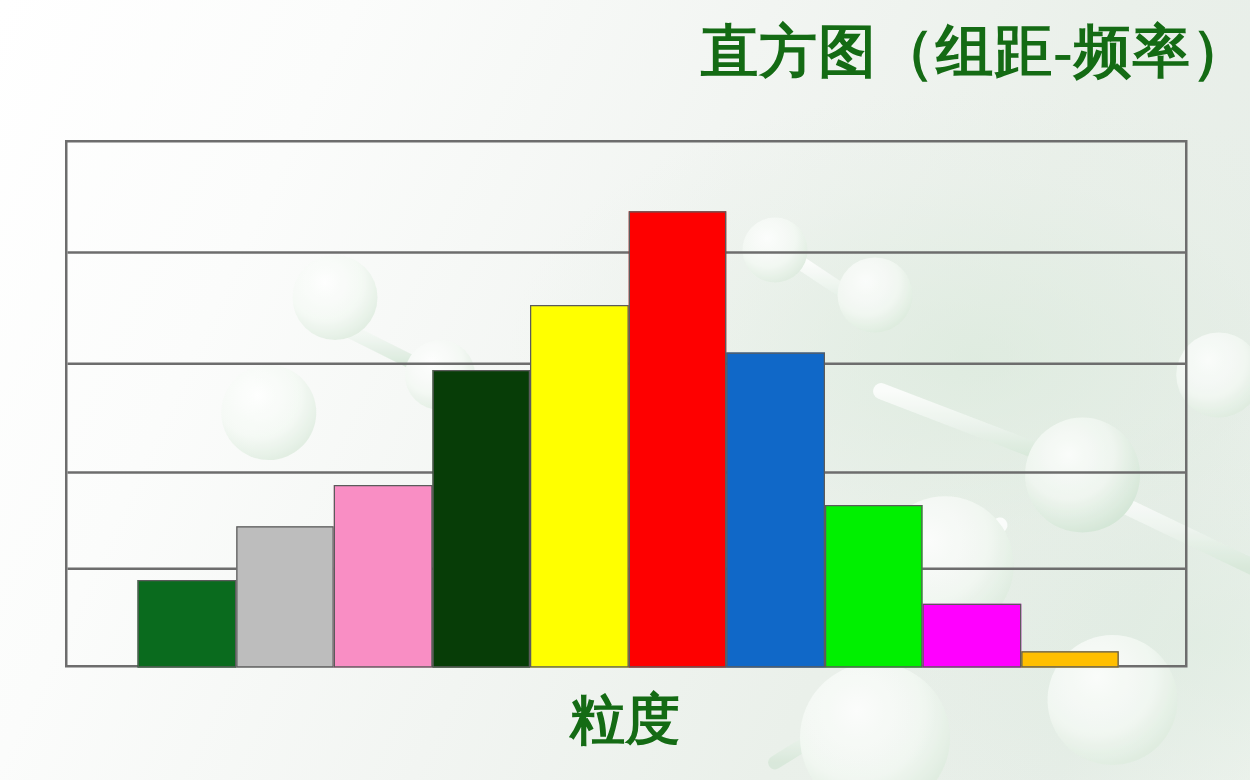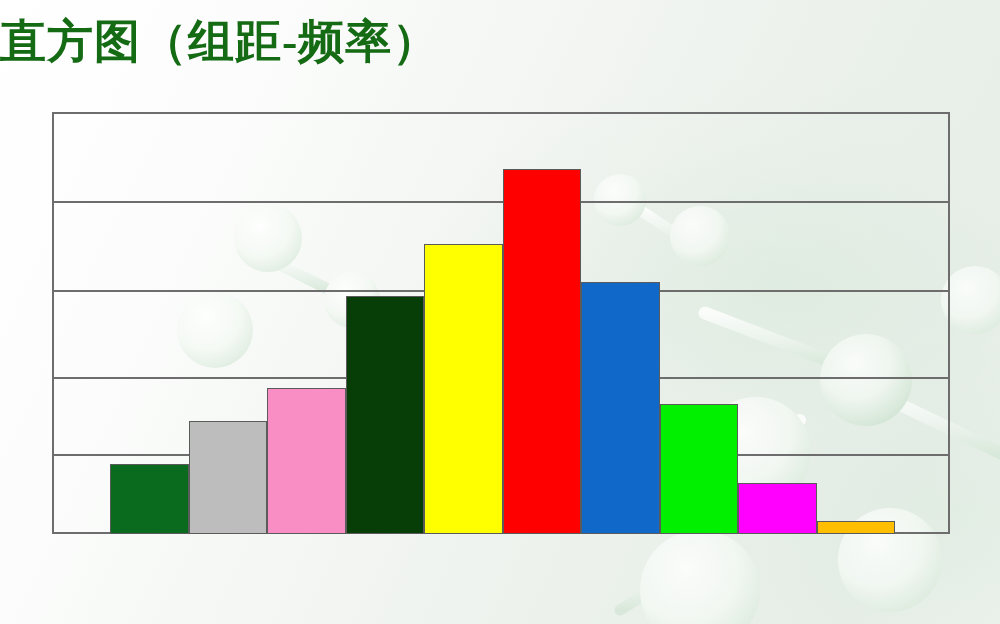--- a/index.html
+++ b/index.html
@@ -33,21 +33,21 @@
     pointer-events: none;
     opacity: 0.95;
   }
 
   
   #title {
     position: absolute;
     left: 0;
     top: 14px;
     width: 1000px;
-    text-align: left;
+    text-align: right;
     font-size: 46px;
     line-height: 56px;
     font-weight: bold;
     color: #146b14;
     letter-spacing: 1px;
     font-family: "Liberation Serif", "DejaVu Serif", serif;
     white-space: nowrap;
   }
 
   
@@ -169,14 +169,15 @@
       <div class="bar" style="left: 215px; width: 78.5px; height: 146px; background: rgb(249, 142, 196); border-color: rgb(91, 91, 91);"></div>
       <div class="bar" style="left: 293.5px; width: 78.5px; height: 238px; background: rgb(7, 61, 7); border-color: rgb(91, 91, 91);"></div>
       <div class="bar" style="left: 372px; width: 78.5px; height: 290px; background: rgb(255, 255, 0); border-color: rgb(91, 91, 91);"></div>
       <div class="bar" style="left: 450.5px; width: 78.5px; height: 365px; background: rgb(254, 0, 0); border-color: rgb(91, 91, 91);"></div>
       <div class="bar" style="left: 529px; width: 78.5px; height: 252px; background: rgb(16, 104, 200); border-color: rgb(91, 91, 91);"></div>
       <div class="bar" style="left: 607.5px; width: 78.5px; height: 130px; background: rgb(0, 240, 0); border-color: rgb(91, 91, 91);"></div>
       <div class="bar" style="left: 686px; width: 78.5px; height: 51px; background: rgb(255, 0, 255); border-color: rgb(91, 91, 91);"></div>
       <div class="bar" style="left: 764.5px; width: 78.5px; height: 13px; background: rgb(255, 191, 0); border-color: rgb(91, 91, 91);"></div>
     </div>
 
+  <div id="xaxis-label">粒度</div>
 
 </div>
 
 </body></html>

